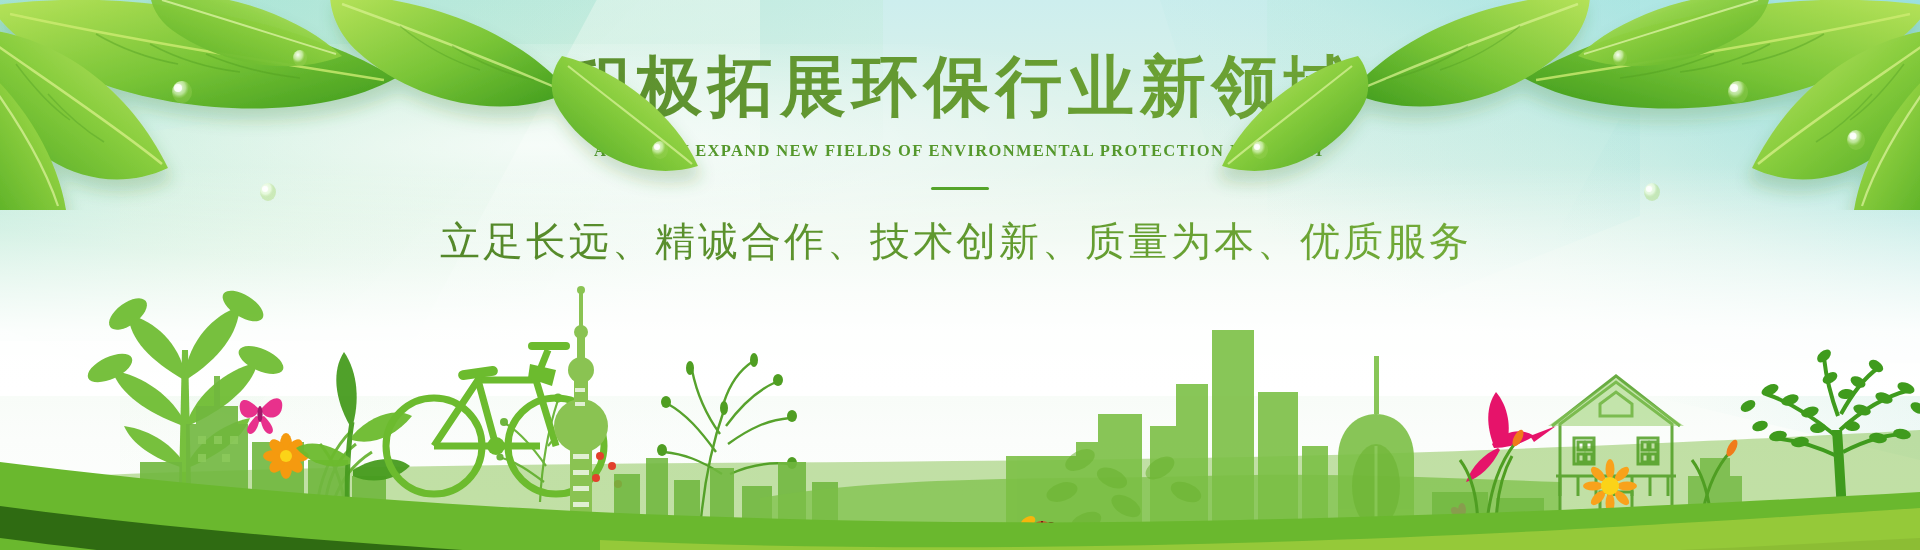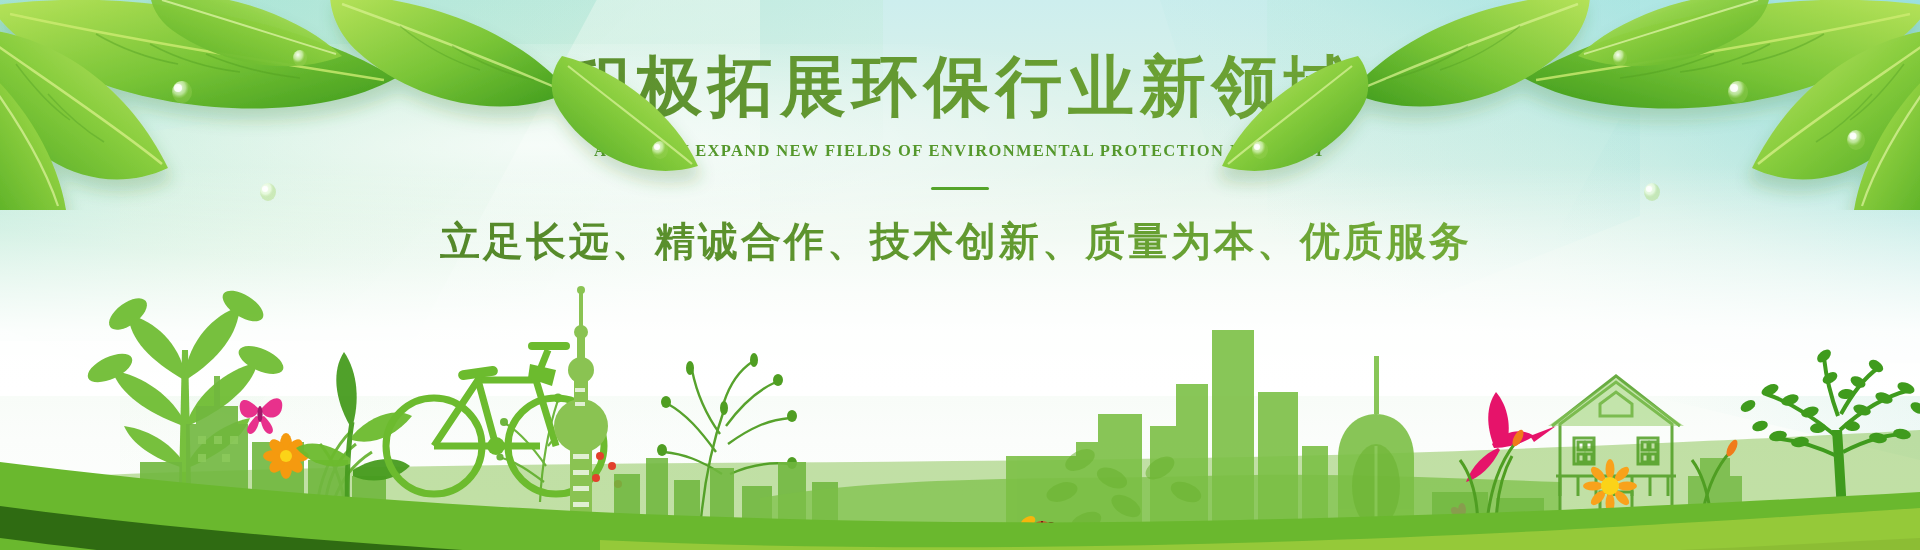--- a/index.html
+++ b/index.html
@@ -77,21 +77,21 @@
     color:#55982c;
     margin:20px 0 0 0;
     white-space:nowrap;
   }
   .divider{
     width:58px;height:3px;margin:26px auto 0 auto;
     background:#55a42a;border-radius:2px;
   }
   .slogan-cn{
     font-family:"Liberation Serif",serif;
-    font-weight:bold;
+    font-weight:normal;
     font-size:40px;
     letter-spacing:3px;
     margin:24px 8px 0 0;
     background:linear-gradient(90deg,#47761f 0%,#55892a 25%,#639c30 55%,#74ad39 80%,#83bb41 100%);
     -webkit-background-clip:text;background-clip:text;
     color:transparent;-webkit-text-fill-color:transparent;
   }
 
   
   .scenery{position:absolute;left:0;bottom:0;width:1920px;height:320px;z-index:20;}

